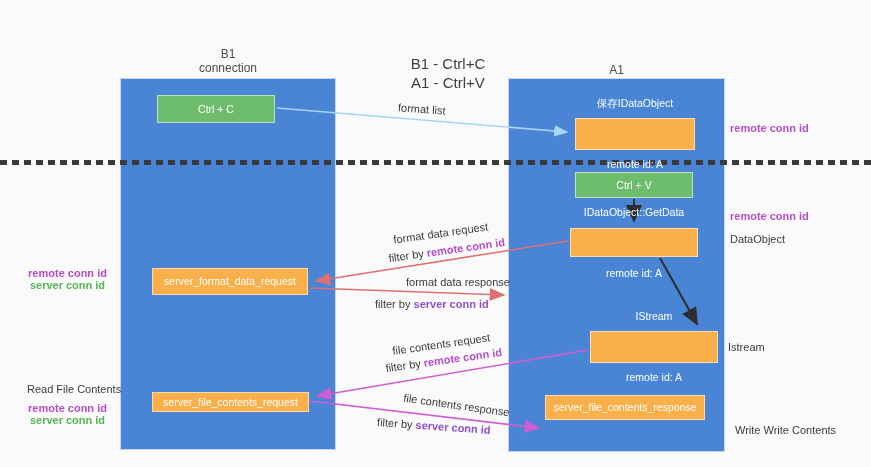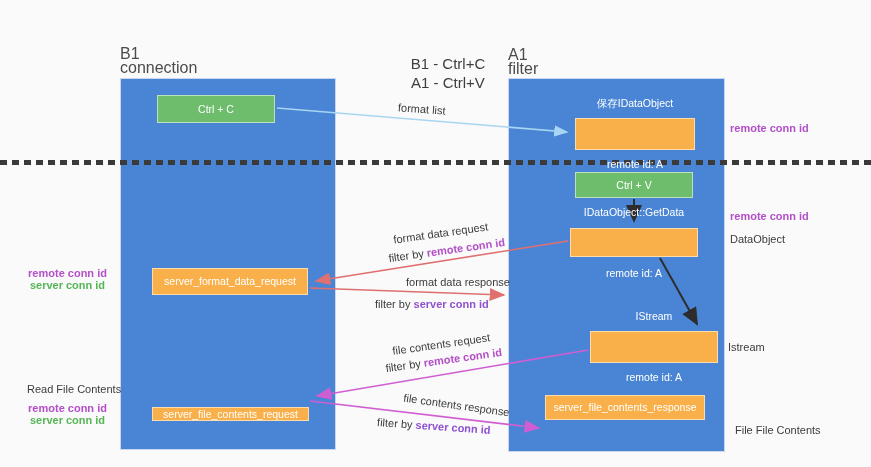--- a/index.html
+++ b/index.html
@@ -1,20 +1,20 @@
 <!DOCTYPE html>
 <html><head>
 <meta charset="utf-8">
 <style>
   html,body{margin:0;padding:0;background:#fafafa;}
   .canvas{position:relative;width:871px;height:467px;background:#fafafa;
           font-family:"Liberation Sans",sans-serif;overflow:hidden;}
   .title{position:absolute;left:348px;top:6px;width:200px;text-align:center;
          font-size:15px;line-height:19px;color:#3e3e3e;margin-top:48px;}
-  .colhdr{position:absolute;font-size:16px;line-height:14px;color:#4b4b4b;}
+  .colhdr{position:absolute;text-align:center;font-size:12px;line-height:14px;color:#4b4b4b;}
   .col{position:absolute;background:#4a85d5;border:1px solid #c9d6ee;box-sizing:border-box;}
   .box{position:absolute;display:flex;flex-direction:column;align-items:center;justify-content:center;
        color:#fff;font-size:10.5px;line-height:13px;text-align:center;
        border:1px solid rgba(255,255,255,.55);box-sizing:border-box;white-space:nowrap;}
   .green{background:#6dbd6d;}
   .orange{background:#f9b04a;gap:48px;}
   .dashline{position:absolute;left:0;top:160px;width:871px;height:5px;
             background:repeating-linear-gradient(90deg,#3a3a3a 0 7px,rgba(0,0,0,0) 7px 12px);}
   .lbl{position:absolute;font-size:11px;color:#3c3c3c;white-space:nowrap;}
   .bp{color:#b44fc9;font-weight:bold;}
@@ -33,21 +33,21 @@
 
   <div class="title">
     <div>B1 - Ctrl+C</div>
     <div>A1 - Ctrl+V</div>
   </div>
 
   <div class="colhdr" style="left:120px;top:47px;width:216px;">
     <div>B1</div>
     <div>connection</div>
   </div>
-  <div class="colhdr" style="left:508px;top:48px;width:217px;">
+  <div class="colhdr" style="left:508px;top:63px;width:217px;">
     <div>A1</div>
     <div>filter</div>
   </div>
 
   <div class="col" style="left:120px;top:78px;width:216px;height:372px;"></div>
   <div class="col" style="left:508px;top:78px;width:217px;height:374px;"></div>
 
   <div class="dashline"></div>
 
   <svg class="wires" width="871" height="467" viewBox="0 0 871 467">
@@ -95,21 +95,21 @@
   <div class="box orange" style="left:152px;top:268px;width:156px;height:27px;">
     <div>server_format_data_request</div>
   </div>
 
 
   <div class="box orange" style="left:590px;top:331px;width:128px;height:32px;">
     <div>IStream</div>
     <div>remote id: A</div>
   </div>
 
-  <div class="box orange" style="left:152px;top:407px;width:157px;height:14px;">
+  <div class="box orange" style="left:152px;top:392px;width:157px;height:20px;">
     <div>server_file_contents_request</div>
   </div>
 
   <div class="box orange" style="left:545px;top:395px;width:160px;height:25px;">
     <div>server_file_contents_response</div>
   </div>
 
   <div class="lbl rotdn-sm" style="left:398px;top:103px;">format list</div>
 
   <div class="lbl rotup" style="left:393px;top:227px;">format data request</div>
@@ -139,15 +139,15 @@
   <div class="lbl" style="left:27px;top:383px;">Read File Contents</div>
   <div class="lbl ctr" style="left:20px;top:402px;width:95px;">
     <div class="bp">remote conn id</div>
     <div class="bg">server conn id</div>
   </div>
 
   <div class="lbl bp" style="left:730px;top:122px;">remote conn id</div>
   <div class="lbl bp" style="left:730px;top:210px;">remote conn id</div>
   <div class="lbl" style="left:730px;top:233px;">DataObject</div>
   <div class="lbl" style="left:728px;top:341px;">Istream</div>
-  <div class="lbl" style="left:735px;top:424px;">File File Contents</div>
+  <div class="lbl" style="left:735px;top:424px;">Write Write Contents</div>
 
 </div>
 
 </body></html>

